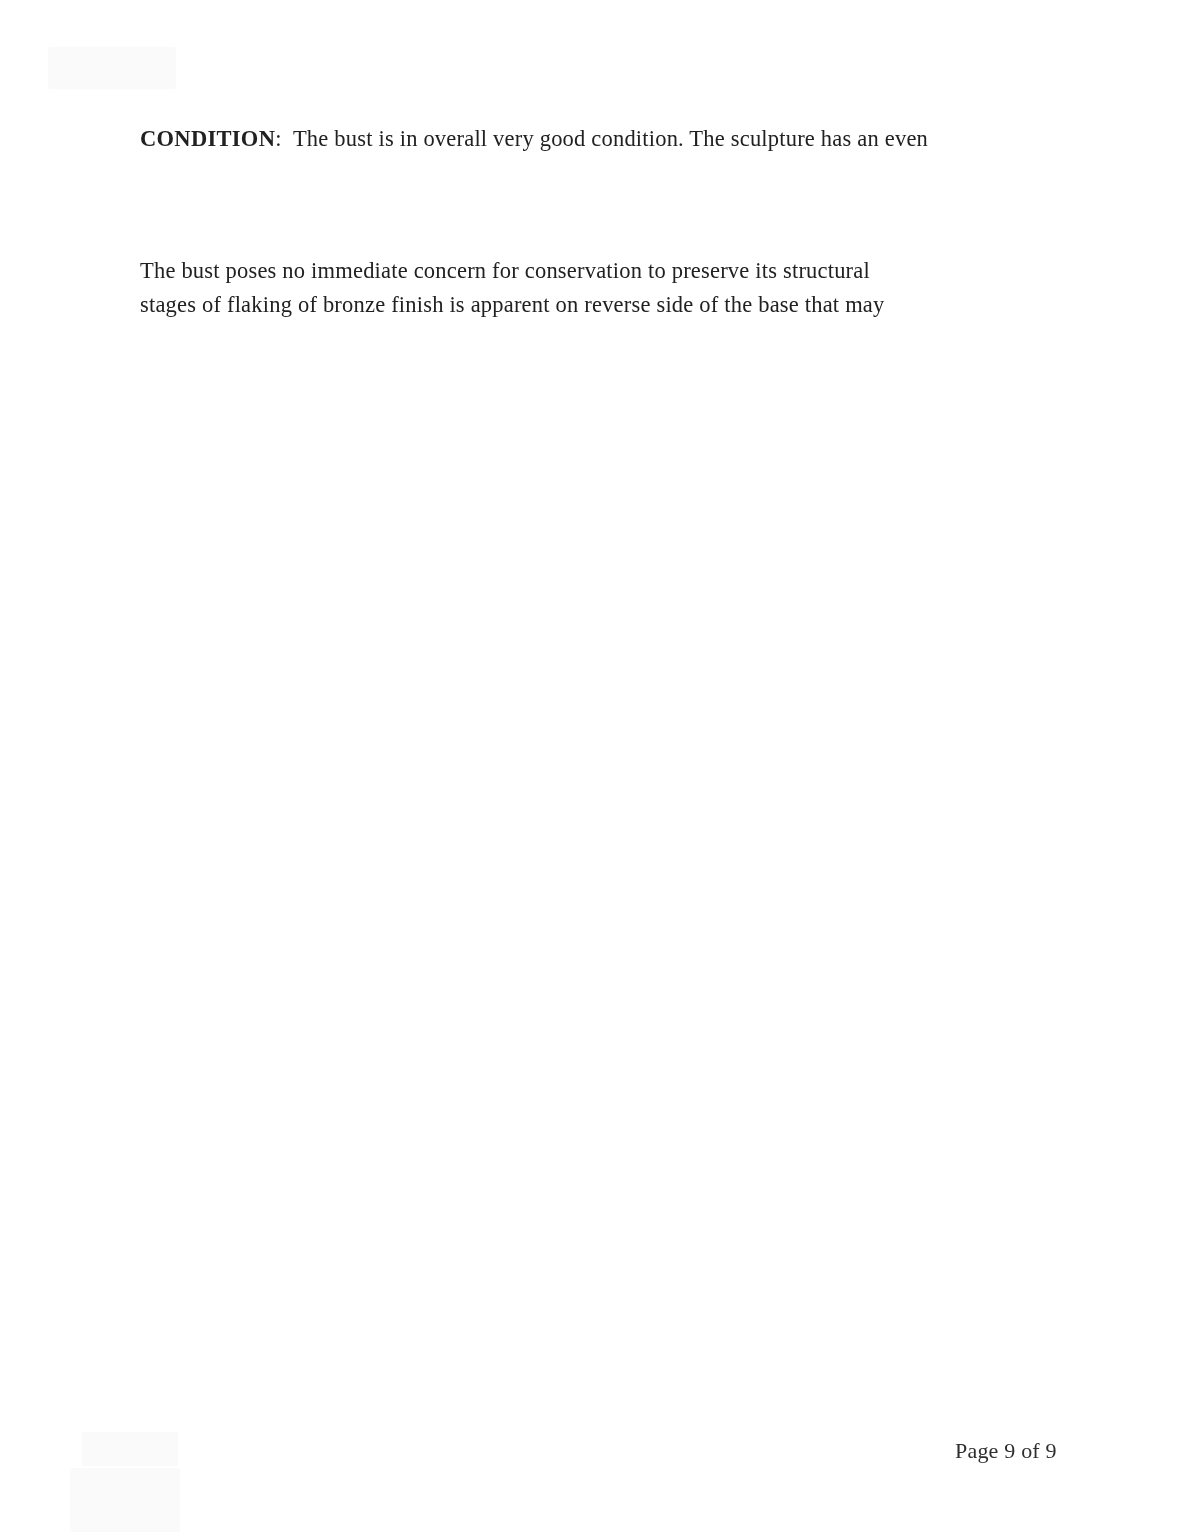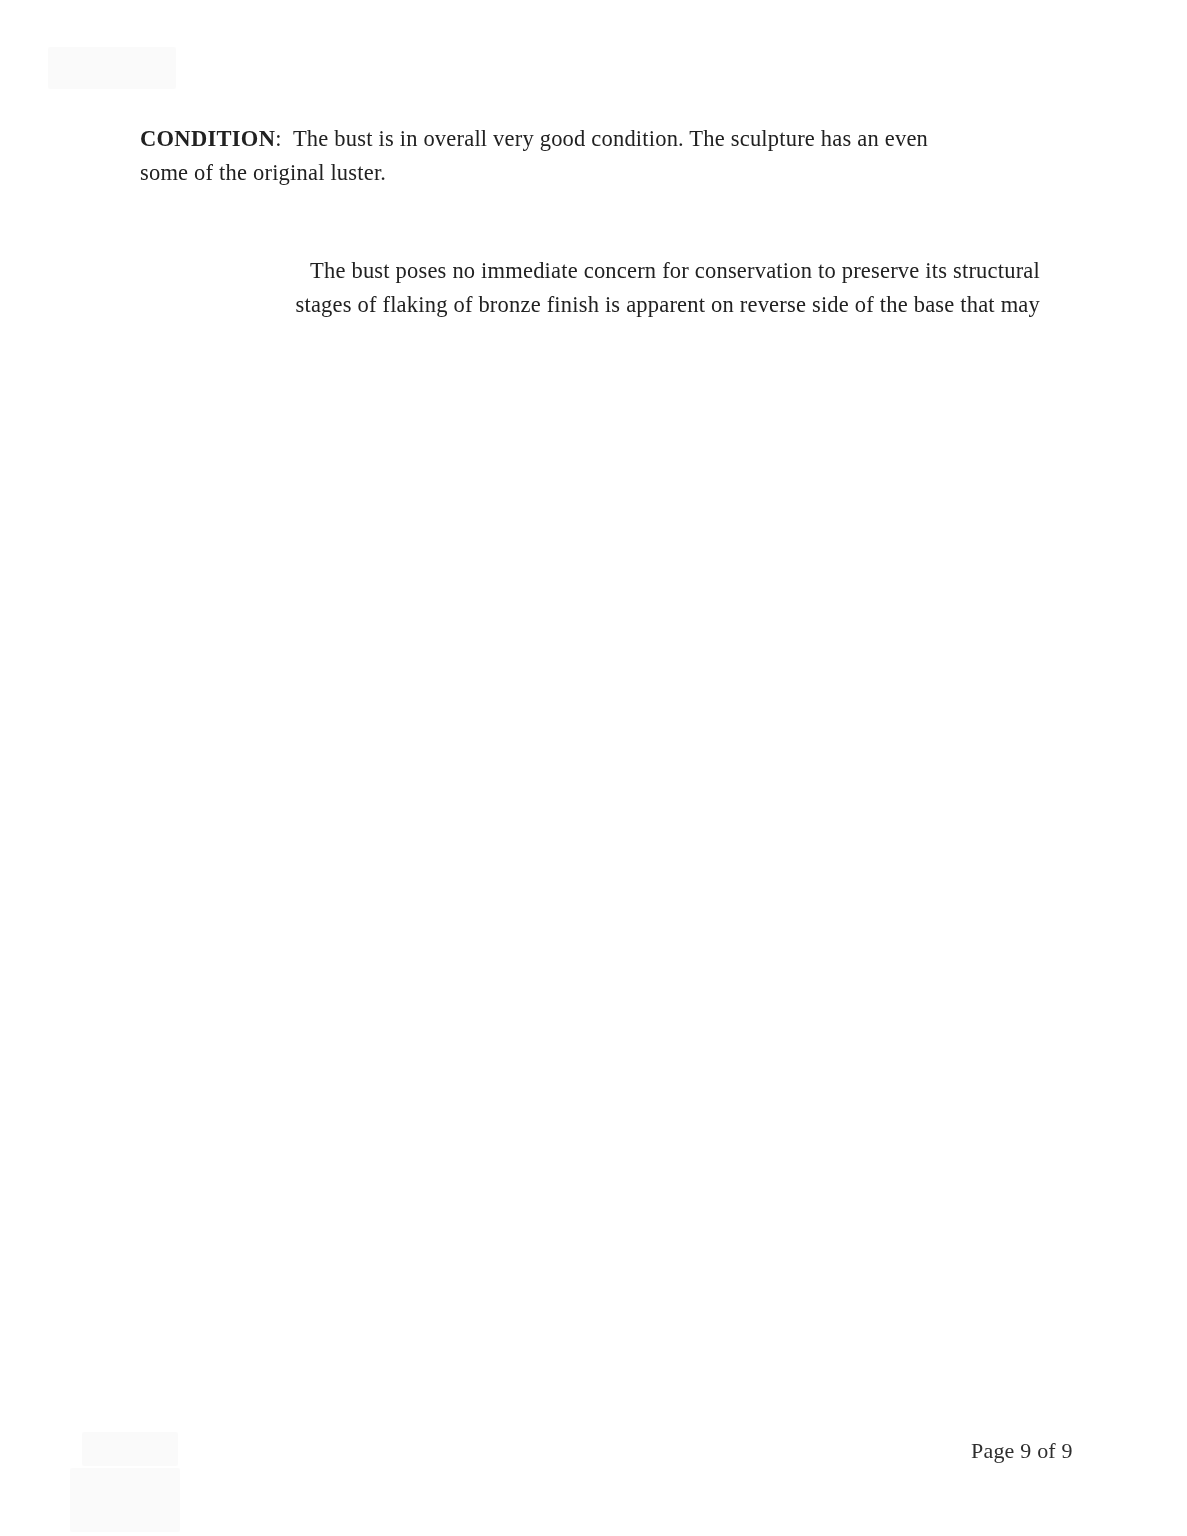--- a/index.html
+++ b/index.html
@@ -21,55 +21,53 @@
     left: 140px;
     width: 900px;
     font-size: 22.5px;
     line-height: 33.5px;
     letter-spacing: 0.2px;
   }
   .paragraph .line {
     white-space: pre;
   }
   .p1 { top: 122px; }
-  .p2 { top: 254px; text-align: right; }
+  .p2 { top: 254px; }
   .heading {
     font-weight: bold;
     letter-spacing: 0.3px;
   }
   .footer {
     position: absolute;
     left: 955px;
     top: 1437px;
     font-size: 22px;
     line-height: 28px;
     color: #2e2e2e;
     letter-spacing: 0.2px;
-    margin-left: 16px;
   }
   
   .artifact {
     position: absolute;
     background: rgba(120, 120, 120, 0.035);
     border-radius: 2px;
   }
   .artifact-top-left    { left: 48px;  top: 47px;    width: 128px; height: 42px; }
   .artifact-bottom-a    { left: 82px;  top: 1432px;  width: 96px;  height: 34px; }
   .artifact-bottom-b    { left: 70px;  top: 1468px;  width: 110px; height: 64px; }
 </style>
 </head>
 <body>
 
 <div class="page">
 
   <div class="artifact artifact-top-left"></div>
 
   <div class="paragraph p1">
     <div class="line"><span class="heading">CONDITION</span><span>:  The bust is in overall very good condition. The sculpture has an even</span></div>
-    <div class="line">some of the original luster.</div>
   </div>
 
   <div class="paragraph p2">
     <div class="line">The bust poses no immediate concern for conservation to preserve its structural</div>
     <div class="line">stages of flaking of bronze finish is apparent on reverse side of the base that may</div>
   </div>
 
   <div class="footer">Page 9 of 9</div>
 
   <div class="artifact artifact-bottom-a"></div>

